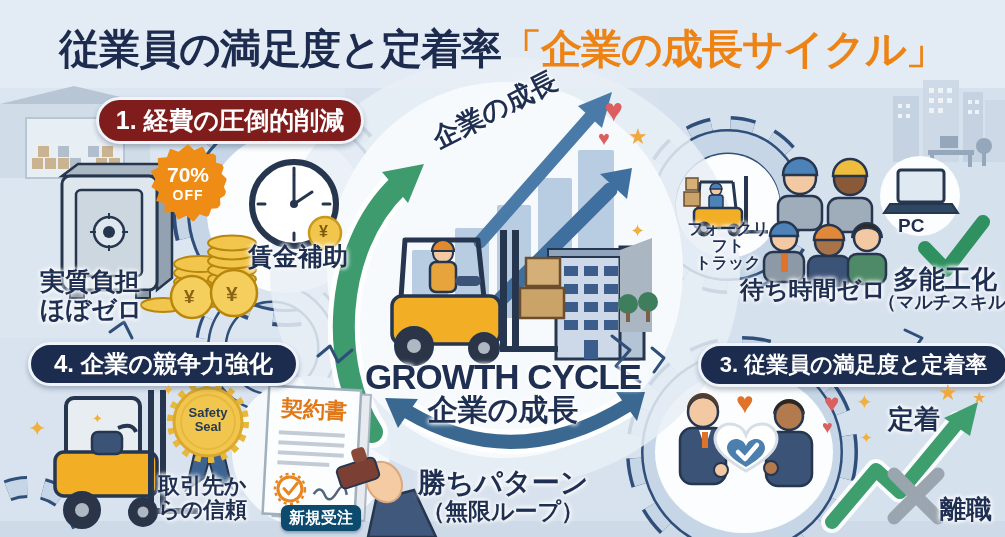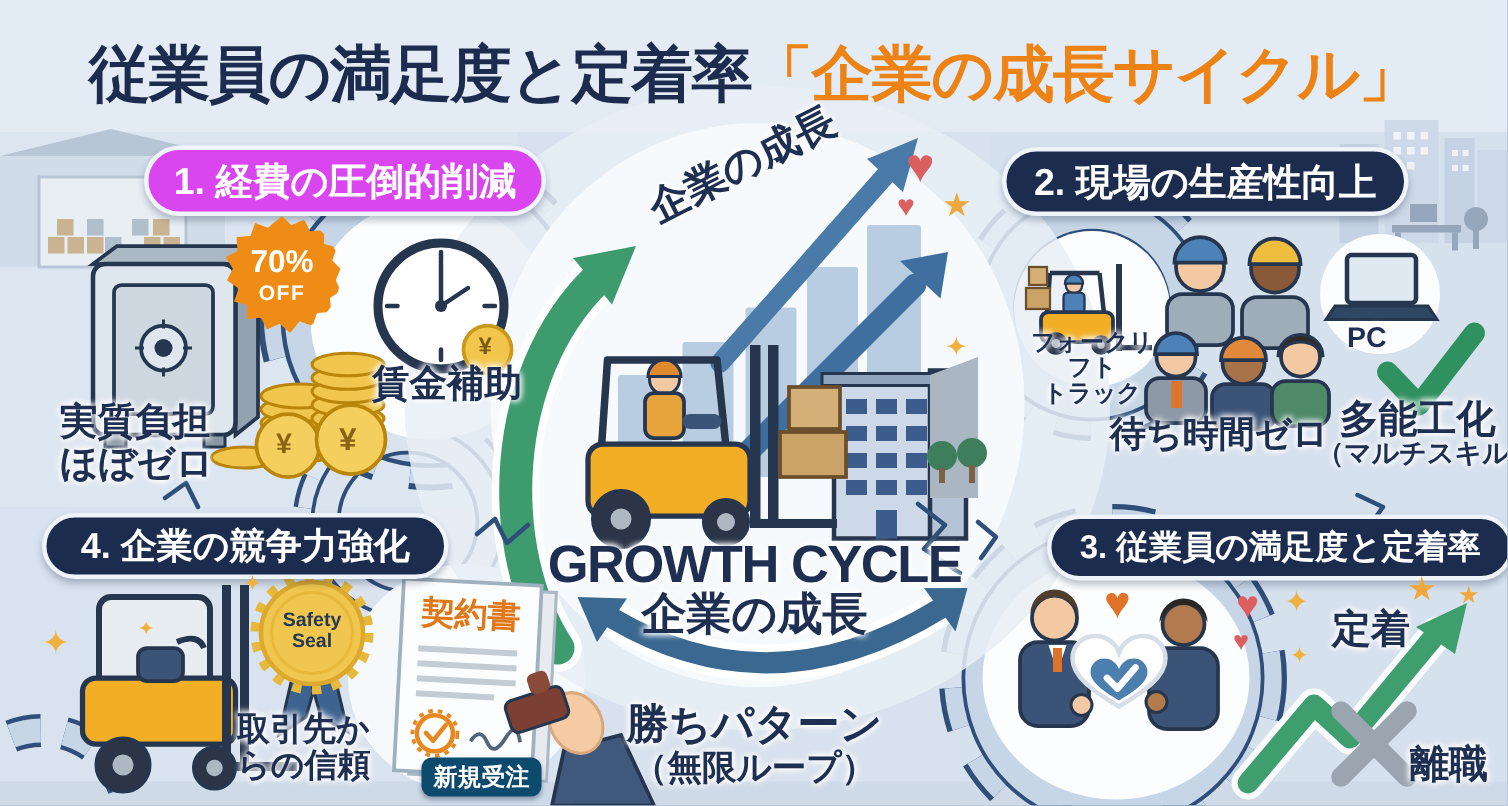--- a/index.html
+++ b/index.html
@@ -4,21 +4,21 @@
 <style>
   html,body{margin:0;padding:0;background:#9fb0c2;}
   #canvas{position:relative;width:1005px;height:537px;overflow:hidden;background:#d8e2ee;
           font-family:"Liberation Sans","DejaVu Sans",sans-serif;}
   #artwork{position:absolute;left:0;top:0;}
   .t{position:absolute;color:#1e2f52;font-weight:900;line-height:1.06;white-space:nowrap;
      text-shadow:0 0 4px #fff,0 0 4px #fff,0 0 6px rgba(255,255,255,.9);}
   .pill{position:absolute;display:flex;align-items:center;justify-content:center;
         border-radius:26px;color:#fff;font-weight:800;white-space:nowrap;
         border:3px solid #eef4f9;box-shadow:0 3px 5px rgba(20,40,70,.28);text-shadow:none;}
-  .pill.green{background:#d946ef;}
+  .pill.green{background:#7f1d1d;}
   .pill.navy{background:#1c2c4e;}
   .g{position:absolute;line-height:1;text-shadow:none;}
   .title-row{position:absolute;top:22px;left:0;width:1005px;text-align:center;
              font-weight:900;font-size:41px;letter-spacing:-1px;white-space:nowrap;}
   .title-main{color:#1d2c4e;}
   .title-hl{color:#ee8315;}
   .badge70{position:absolute;left:149px;top:144px;width:78px;height:78px;
            display:flex;flex-direction:column;align-items:center;justify-content:center;
            color:#fff;font-weight:900;z-index:5;}
   .burst{position:absolute;inset:0;background:#ef8c16;border-radius:50%;
@@ -391,21 +391,20 @@
     <span style="position:relative;font-size:21px;">70%</span>
     <span style="position:relative;font-size:14px;letter-spacing:1px;">OFF</span>
   </div>
   <div class="t" style="left:248px;top:243px;font-size:25px;">賃金補助</div>
   <div class="t" style="left:40px;top:268px;font-size:25px;">実質負担</div>
   <div class="t" style="left:40px;top:296px;font-size:25px;">ほぼゼロ</div>
   <div class="g" style="left:184px;top:287px;font-size:19px;font-weight:900;color:#8a6414;">¥</div>
   <div class="g" style="left:226px;top:283px;font-size:21px;font-weight:900;color:#8a6414;">¥</div>
   <div class="g" style="left:319px;top:224px;font-size:16px;font-weight:900;color:#7a5a10;">¥</div>
 
-  <div class="pill navy" style="left:668px;top:98px;width:265px;height:40px;font-size:25px;">2. 現場の生産性向上</div>
   <div class="t" style="left:682px;top:221px;width:92px;text-align:center;font-size:16px;font-weight:800;white-space:normal;">
     <span>フォークリフト</span><br>
     <span>トラック</span>
   </div>
   <div class="t" style="left:898px;top:216px;font-size:19px;">PC</div>
   <div class="t" style="left:740px;top:277px;font-size:24px;">待ち時間ゼロ</div>
   <div class="t" style="left:893px;top:266px;font-size:26px;">多能工化</div>
   <div class="t" style="left:878px;top:293px;font-size:18px;">（マルチスキル）</div>
 
   <div class="pill navy" style="left:698px;top:343px;width:305px;height:38px;font-size:22px;">3. 従業員の満足度と定着率</div>

